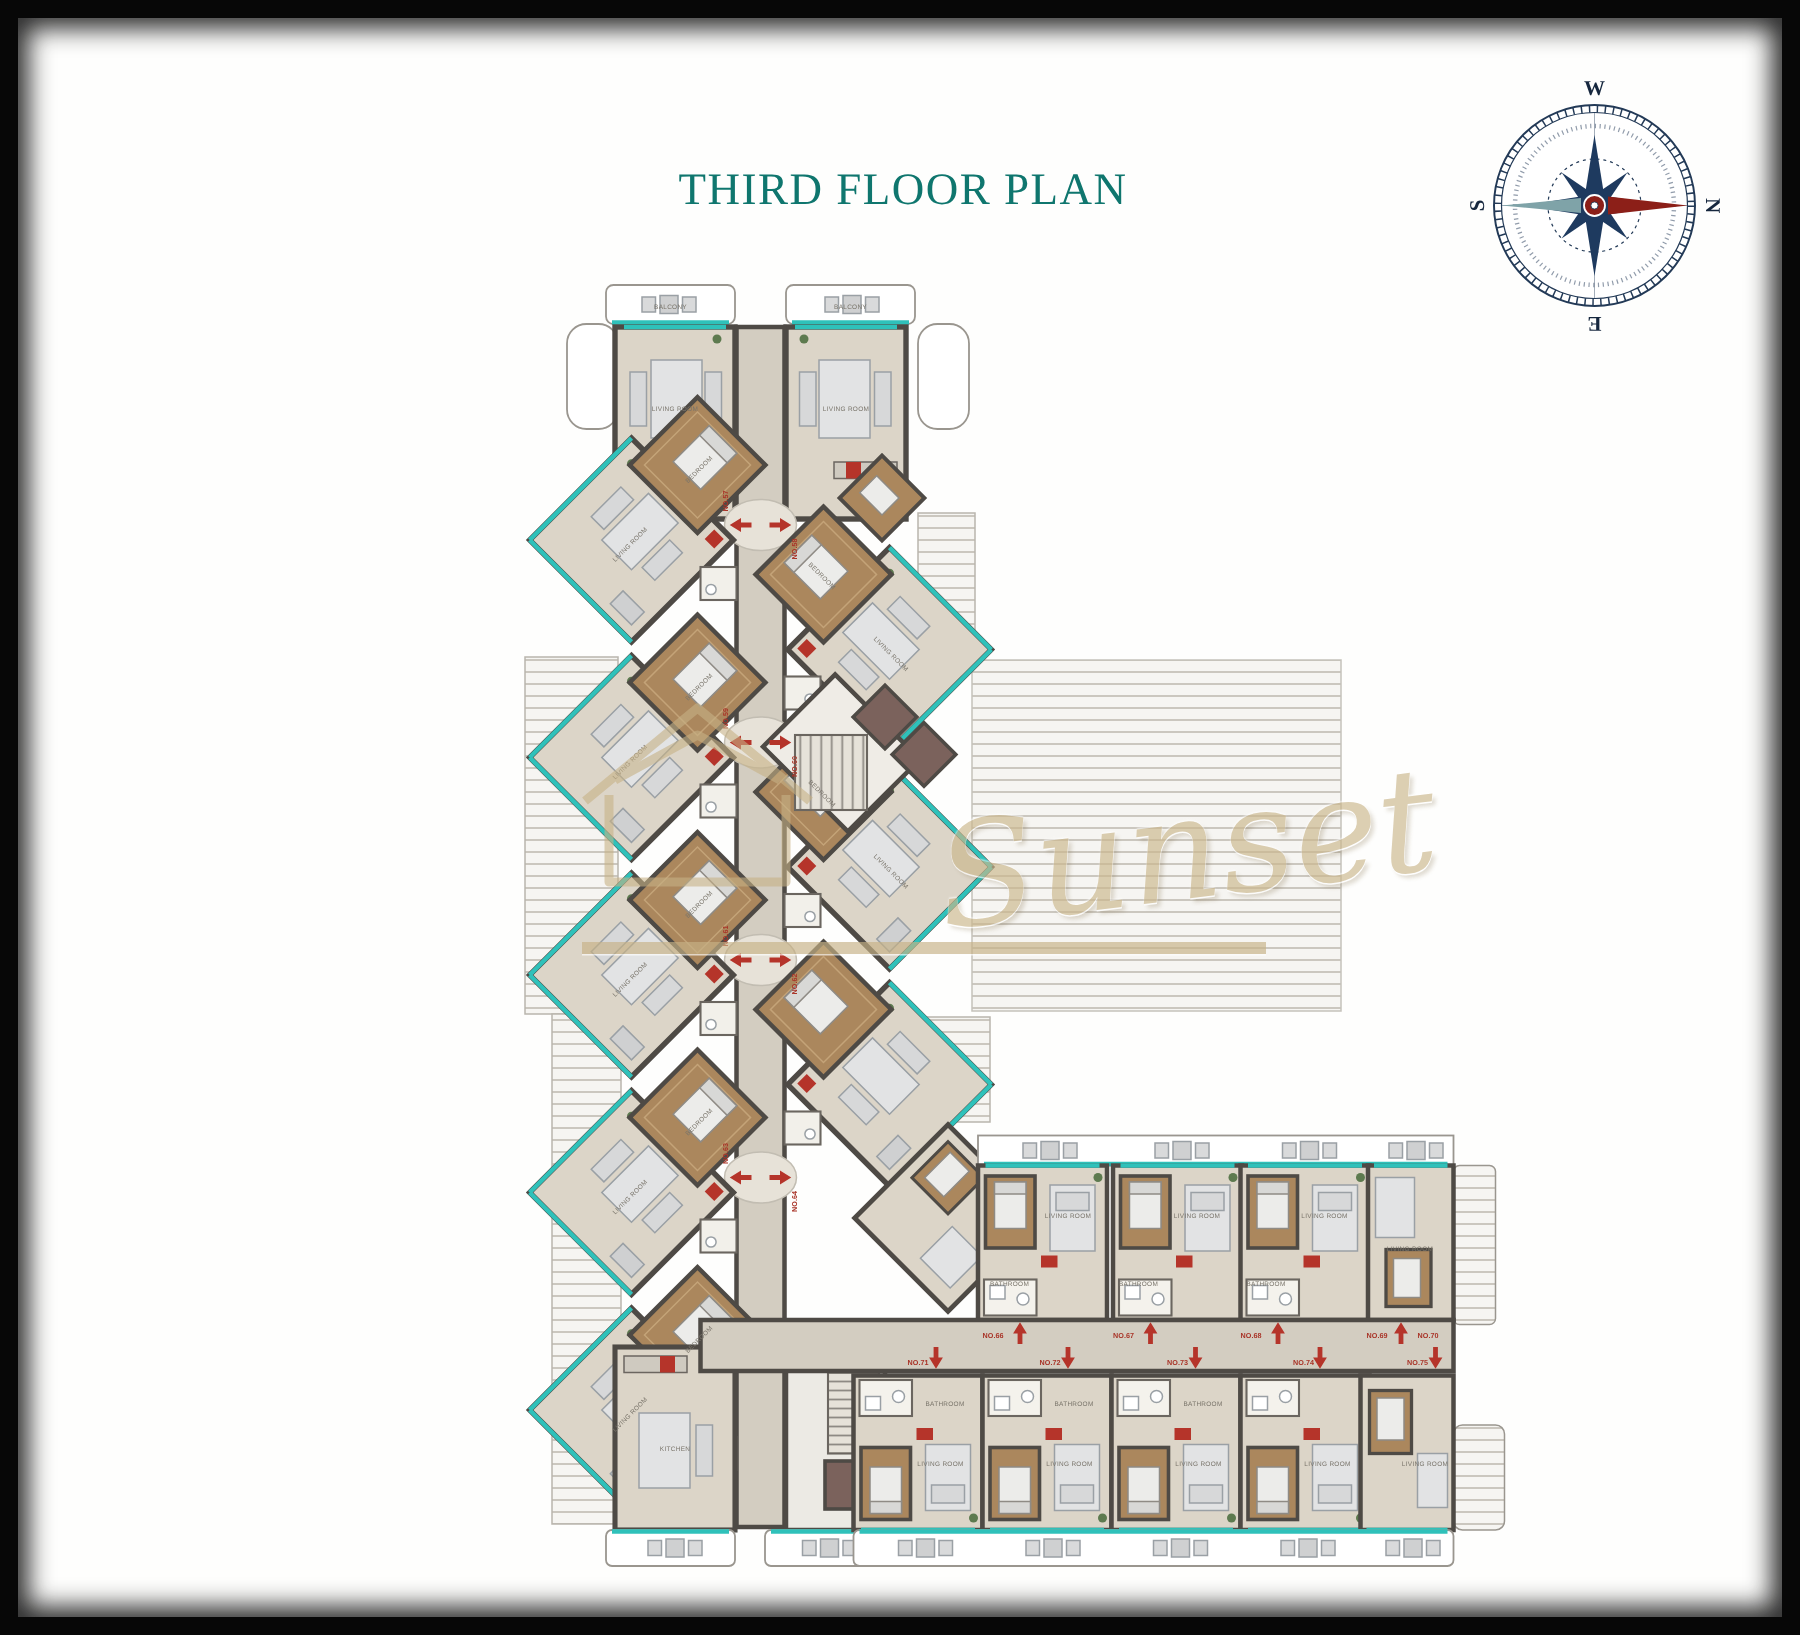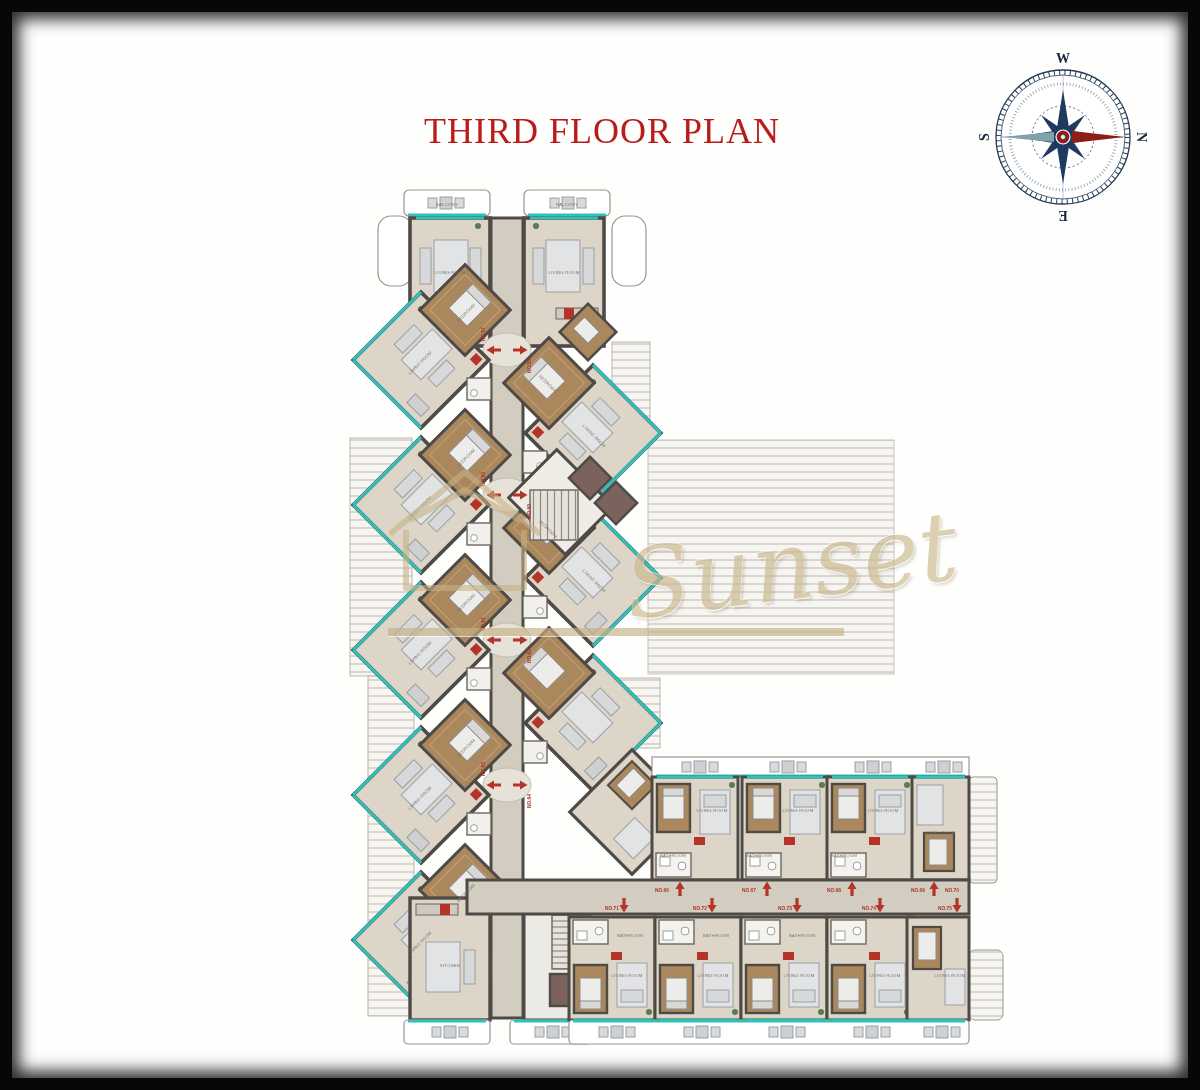--- a/index.html
+++ b/index.html
@@ -4,21 +4,21 @@
 <style>
   html,body{margin:0;padding:0;background:#ffffff;}
   .page{
     position:relative; width:1200px; height:1090px; background:#fefefdf5;
     box-sizing:border-box; border:12px solid #070707; overflow:hidden;
     box-shadow: inset 0 0 16px 7px rgba(15,15,15,.88);
     font-family:"Liberation Serif", serif;
   }
   .title{
     position:absolute; left:0; top:98px; width:1180px; text-align:center;
-    font-size:36px; letter-spacing:1px; color:#b91c1c;
+    font-size:30px; letter-spacing:1px; color:#0f766e;
     font-family:"Liberation Serif", serif;
   }
   #plan{ position:absolute; left:0; top:0; }
   #compass{ position:absolute; left:962px; top:36px; }
   
   .wm{ position:absolute; left:368px; top:448px; width:500px; height:220px;
        opacity:.66; pointer-events:none; z-index:5; }
   .wm-selling{
     position:absolute; left:16px; top:100px; font-size:66px; font-weight:bold;
     letter-spacing:3px; color:#c7b286; font-family:"Liberation Serif", serif;

